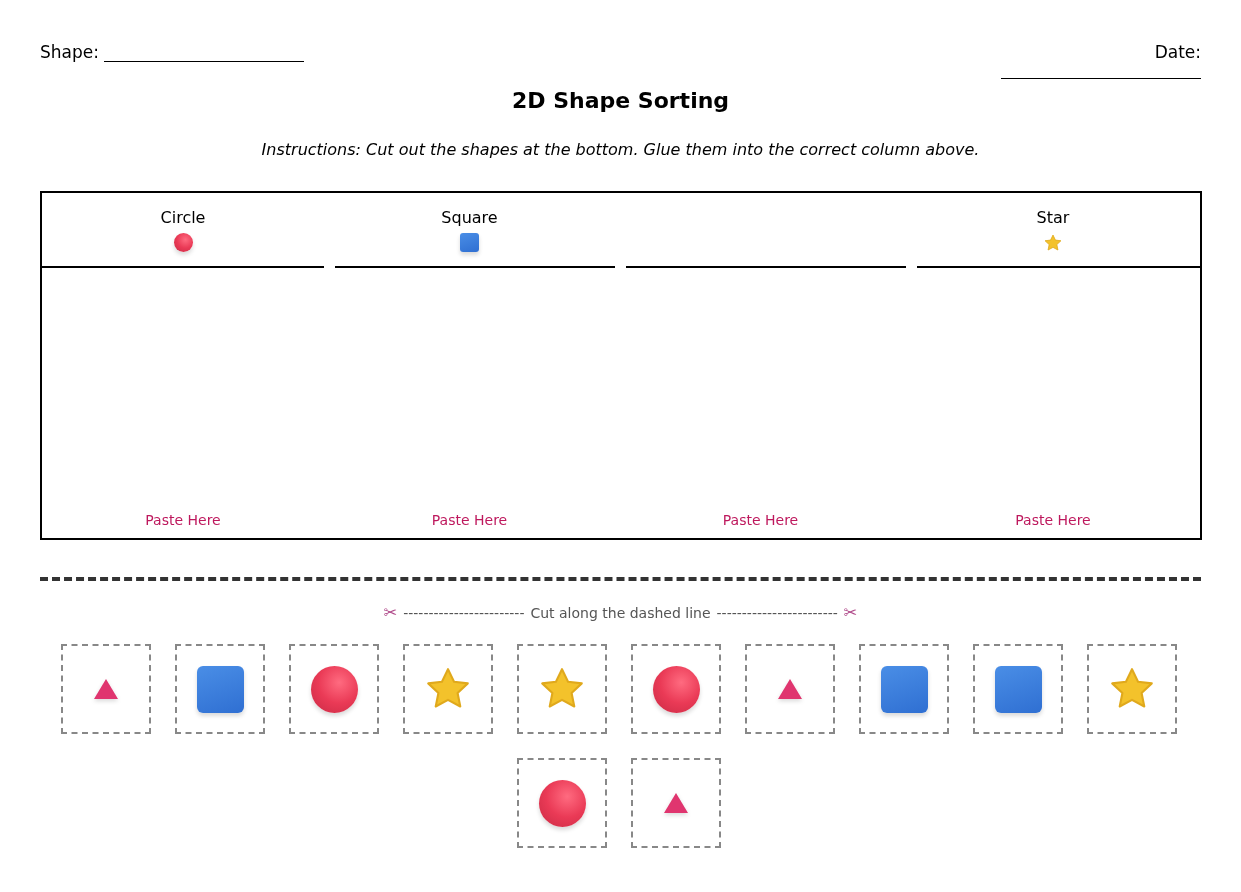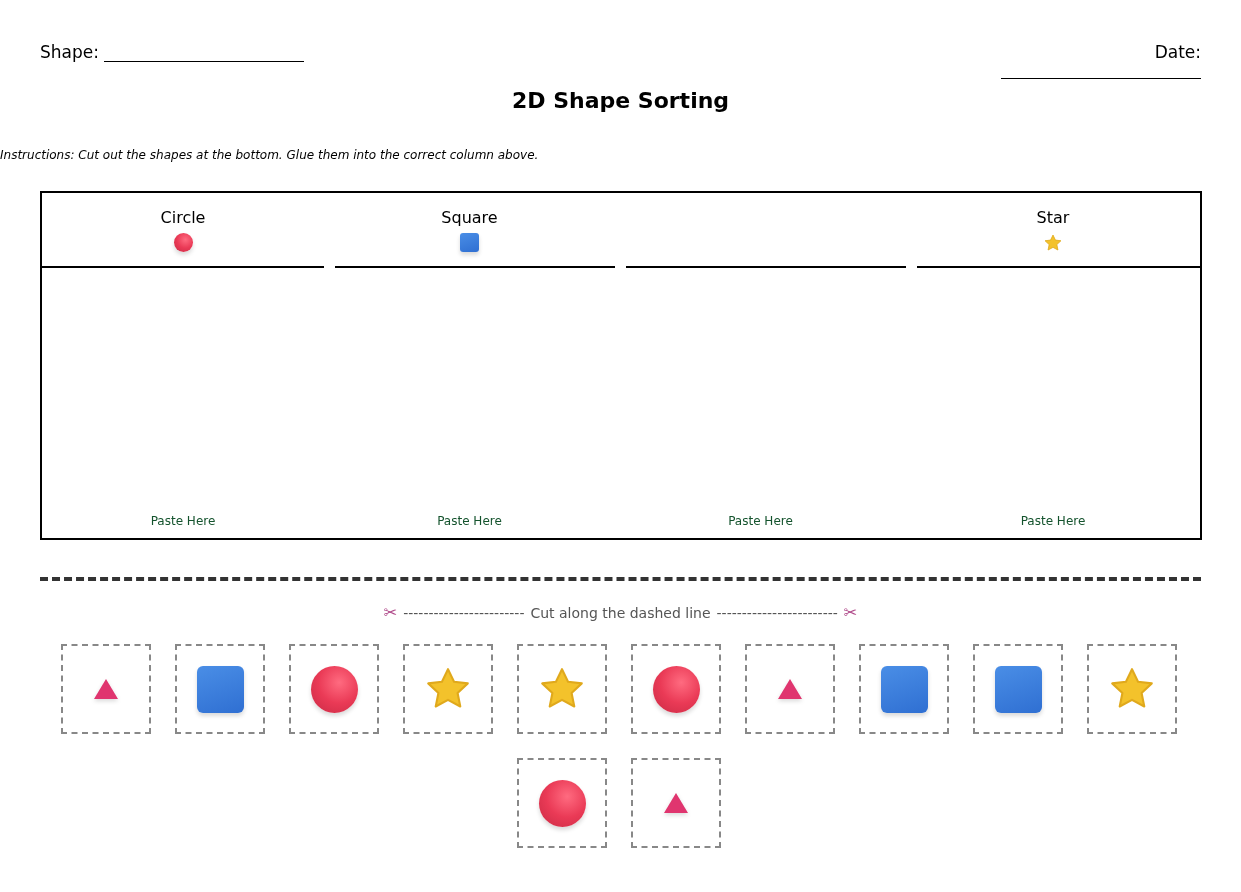--- a/index.html
+++ b/index.html
@@ -6,29 +6,29 @@
   body {
     width: 1241px; height: 892px; position: relative; overflow: hidden;
     font-family: "DejaVu Sans", "Liberation Sans", sans-serif; color: #000;
   }
   .header-row { position: absolute; top: 42px; left: 40px; right: 40px; height: 24px; }
   .field { position: absolute; top: 0; display: flex; align-items: flex-end; font-size: 17px; }
   .field.name { left: 0; }
   .field.date { right: 0; flex-direction: column; }
   .field .line { display: inline-block; border-bottom: 1.5px solid #000; margin-left: 5px; height: 16px; width: 200px; }
   .title { position: absolute; top: 88px; left: 0; width: 100%; text-align: center; font-weight: bold; font-size: 22px; }
-  .instructions { position: absolute; top: 148px; left: 0; width: 100%; text-align: left; font-style: italic; font-size: 12px; }
+  .instructions { position: absolute; top: 140px; left: 0; width: 100%; text-align: center; font-style: italic; font-size: 16px; }
 
   .sort-table { position: absolute; top: 191px; left: 40px; width: 1158px; height: 345px; border: 2px solid #000; box-sizing: content-box; }
   .col { position: absolute; top: 0; height: 100%; }
   .col-head { position: absolute; top: 0; left: 0; right: 0; height: 73px; text-align: center; }
   .col-head .label { margin-top: 15px; font-weight: normal; font-size: 16px; }
   .col-head .icon { margin: 6px auto 0; }
   .head-rule { position: absolute; top: 73px; height: 2px; background: #000; }
-  .paste { position: absolute; bottom: 10px; left: 0; right: 0; text-align: center; font-size: 12px; color: #14532d; }
+  .paste { position: absolute; bottom: 10px; left: 0; right: 0; text-align: center; font-size: 14px; color: #be185d; }
 
   .cut-line { position: absolute; top: 577px; left: 40px; width: 1161px; height: 0; border-top: 4px dashed #333; }
   .cut-note { position: absolute; top: 603px; left: 0; width: 100%; text-align: center; font-size: 14px; color: #555; display: flex; justify-content: center; align-items: center; gap: 6px; }
   .cut-note .scissors { color: #b04a8a; font-size: 16px; }
 
   .cards { position: absolute; left: 0; top: 0; }
   .card { position: absolute; width: 90px; height: 90px; border: 2px dashed #888; box-sizing: border-box; display: flex; align-items: center; justify-content: center; }
 
   
   .sh-circle { border-radius: 50%; background: radial-gradient(circle at 60% 35%, #ff6b80 0%, #ea3a56 50%, #c82a44 100%); box-shadow: 0 3px 4px rgba(0,0,0,0.15); }

